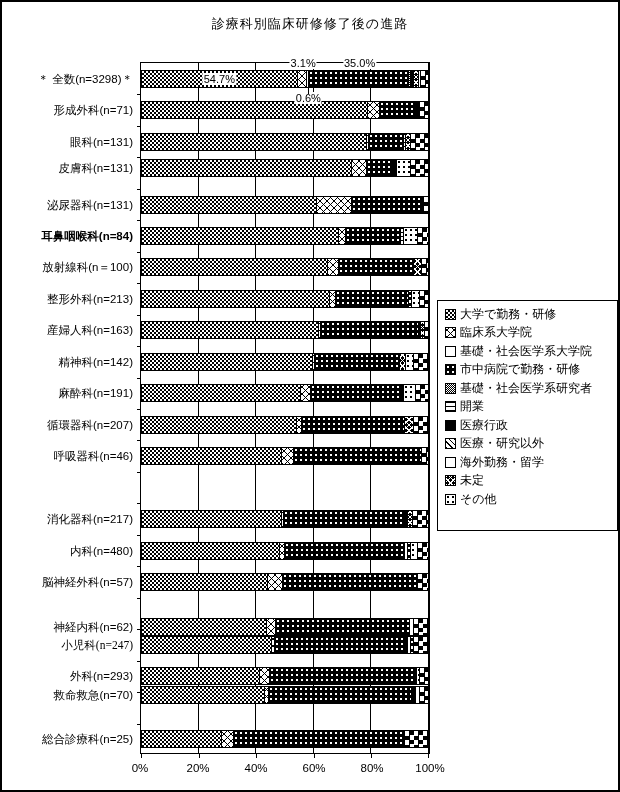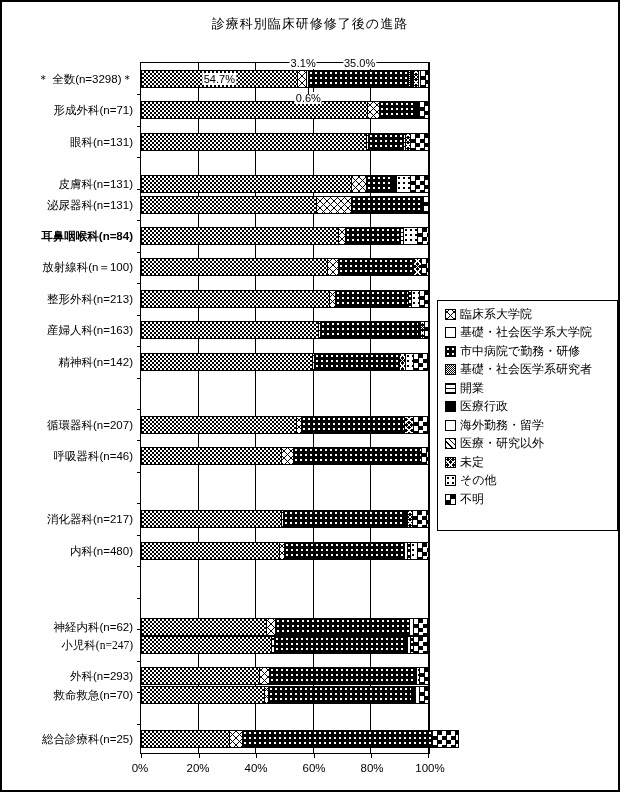--- a/index.html
+++ b/index.html
@@ -113,21 +113,21 @@
         <div class="cat">眼科(n=131)</div>
         <div class="bar">
           <div class="seg p-daigaku" style="flex: 0 0 78.6%;"></div>
           <div class="seg p-rinsho" style="flex: 0 0 0.8%;"></div>
           <div class="seg p-shichu" style="flex: 0 0 12.2%;"></div>
           <div class="seg p-kaigyo" style="flex: 0 0 0.8%;"></div>
           <div class="seg p-mitei" style="flex: 0 0 1.5%;"></div>
           <div class="seg p-fumei" style="flex: 0 0 6.1%;"></div>
         </div>
       </div>
-      <div class="row" style="top: 105px; height: 31.4545px;">
+      <div class="row" style="top: 89px; height: 31.4545px;">
         <div class="cat">皮膚科(n=131)</div>
         <div class="bar">
           <div class="seg p-daigaku" style="flex: 0 0 73.3%;"></div>
           <div class="seg p-rinsho" style="flex: 0 0 5.3%;"></div>
           <div class="seg p-shichu" style="flex: 0 0 9.2%;"></div>
           <div class="seg p-gyosei" style="flex: 0 0 1.5%;"></div>
           <div class="seg p-sonota" style="flex: 0 0 4.6%;"></div>
           <div class="seg p-fumei" style="flex: 0 0 6.1%;"></div>
         </div>
       </div>
@@ -186,20 +186,31 @@
       </div>
       <div class="row" style="top: 283.091px; height: 31.4545px;">
         <div class="cat">精神科(n=142)</div>
         <div class="bar">
           <div class="seg p-daigaku" style="flex: 0 0 59.9%;"></div>
           <div class="seg p-rinsho" style="flex: 0 0 0.7%;"></div>
           <div class="seg p-shichu" style="flex: 0 0 29.6%;"></div>
           <div class="seg p-mitei" style="flex: 0 0 2.1%;"></div>
           <div class="seg p-sonota" style="flex: 0 0 2.8%;"></div>
           <div class="seg p-fumei" style="flex: 0 0 4.9%;"></div>
+        </div>
+      </div>
+      <div class="row" style="top: 314.545px; height: 31.4545px;">
+        <div class="cat">麻酔科(n=191)</div>
+        <div class="bar">
+          <div class="seg p-daigaku" style="flex: 0 0 55.5%;"></div>
+          <div class="seg p-rinsho" style="flex: 0 0 3.7%;"></div>
+          <div class="seg p-shichu" style="flex: 0 0 31.4%;"></div>
+          <div class="seg p-gyosei" style="flex: 0 0 1%;"></div>
+          <div class="seg p-sonota" style="flex: 0 0 4.2%;"></div>
+          <div class="seg p-fumei" style="flex: 0 0 4.2%;"></div>
         </div>
       </div>
       <div class="row" style="top: 346px; height: 31.4545px;">
         <div class="cat">循環器科(n=207)</div>
         <div class="bar">
           <div class="seg p-daigaku" style="flex: 0 0 54.1%;"></div>
           <div class="seg p-rinsho" style="flex: 0 0 1.9%;"></div>
           <div class="seg p-shichu" style="flex: 0 0 35.8%;"></div>
           <div class="seg p-mitei" style="flex: 0 0 3.4%;"></div>
           <div class="seg p-fumei" style="flex: 0 0 4.8%;"></div>
@@ -230,20 +241,29 @@
         <div class="bar">
           <div class="seg p-daigaku" style="flex: 0 0 48.3%;"></div>
           <div class="seg p-rinsho" style="flex: 0 0 1.7%;"></div>
           <div class="seg p-shichu" style="flex: 0 0 42.1%;"></div>
           <div class="seg p-kaigai" style="flex: 0 0 0.8%;"></div>
           <div class="seg p-mitei" style="flex: 0 0 1.3%;"></div>
           <div class="seg p-sonota" style="flex: 0 0 2.3%;"></div>
           <div class="seg p-fumei" style="flex: 0 0 3.5%;"></div>
         </div>
       </div>
+      <div class="row" style="top: 503.273px; height: 31.4545px;">
+        <div class="cat">脳神経外科(n=57)</div>
+        <div class="bar">
+          <div class="seg p-daigaku" style="flex: 0 0 43.9%;"></div>
+          <div class="seg p-rinsho" style="flex: 0 0 5.3%;"></div>
+          <div class="seg p-shichu" style="flex: 0 0 47.3%;"></div>
+          <div class="seg p-fumei" style="flex: 0 0 3.5%;"></div>
+        </div>
+      </div>
       <div class="row" style="top: 548px; height: 31.4545px;">
         <div class="cat">神経内科(n=62)</div>
         <div class="bar">
           <div class="seg p-daigaku" style="flex: 0 0 43.6%;"></div>
           <div class="seg p-rinsho" style="flex: 0 0 3.2%;"></div>
           <div class="seg p-shichu" style="flex: 0 0 46.8%;"></div>
           <div class="seg p-kaigai" style="flex: 0 0 1.6%;"></div>
           <div class="seg p-fumei" style="flex: 0 0 4.8%;"></div>
         </div>
       </div>
@@ -273,21 +293,21 @@
         <div class="cat">救命救急(n=70)</div>
         <div class="bar">
           <div class="seg p-daigaku" style="flex: 0 0 42.9%;"></div>
           <div class="seg p-rinsho" style="flex: 0 0 1.4%;"></div>
           <div class="seg p-shichu" style="flex: 0 0 50%;"></div>
           <div class="seg p-gyosei" style="flex: 0 0 1.4%;"></div>
           <div class="seg p-kaigai" style="flex: 0 0 1.4%;"></div>
           <div class="seg p-fumei" style="flex: 0 0 2.9%;"></div>
         </div>
       </div>
-      <div class="row" style="top: 660.545px; height: 31.4545px; padding-left: 30px;">
+      <div class="row" style="top: 660.545px; height: 31.4545px;">
         <div class="cat">総合診療科(n=25)</div>
         <div class="bar">
           <div class="seg p-daigaku" style="flex: 0 0 28%;"></div>
           <div class="seg p-rinsho" style="flex: 0 0 4%;"></div>
           <div class="seg p-shichu" style="flex: 0 0 60%;"></div>
           <div class="seg p-fumei" style="flex: 0 0 8%;"></div>
         </div>
       </div>
       <div class="anno" style="left: 27.2%; top: 15.7273px;">54.7%</div>
       <div class="anno" style="left: 56.3%; top: 0px;">3.1%</div>
@@ -298,20 +318,24 @@
   <div class="xlabels" id="xlabels">
       <span style="left: 0%;">0%</span>
       <span style="left: 20%;">20%</span>
       <span style="left: 40%;">40%</span>
       <span style="left: 60%;">60%</span>
       <span style="left: 80%;">80%</span>
       <span style="left: 100%;">100%</span>
     </div>
   <div class="legend" id="legend">
       <div class="litem">
+        <div class="sw p-daigaku"></div>
+        <span>大学で勤務・研修</span>
+      </div>
+      <div class="litem">
         <div class="sw p-rinsho"></div>
         <span>臨床系大学院</span>
       </div>
       <div class="litem">
         <div class="sw p-kiso-in"></div>
         <span>基礎・社会医学系大学院</span>
       </div>
       <div class="litem">
         <div class="sw p-shichu"></div>
         <span>市中病院で勤務・研修</span>
@@ -322,33 +346,29 @@
       </div>
       <div class="litem">
         <div class="sw p-kaigyo"></div>
         <span>開業</span>
       </div>
       <div class="litem">
         <div class="sw p-gyosei"></div>
         <span>医療行政</span>
       </div>
       <div class="litem">
+        <div class="sw p-igai"></div>
+        <span>医療・研究以外</span>
+      </div>
+      <div class="litem">
         <div class="sw p-kaigai"></div>
         <span>海外勤務・留学</span>
       </div>
       <div class="litem">
-        <div class="sw p-igai"></div>
-        <span>医療・研究以外</span>
-      </div>
-      <div class="litem">
         <div class="sw p-mitei"></div>
         <span>未定</span>
       </div>
       <div class="litem">
         <div class="sw p-sonota"></div>
         <span>その他</span>
-      </div>
-      <div class="litem">
-        <div class="sw p-fumei"></div>
-        <span>不明</span>
       </div>
     </div>
 </div>
 
 </body></html>

